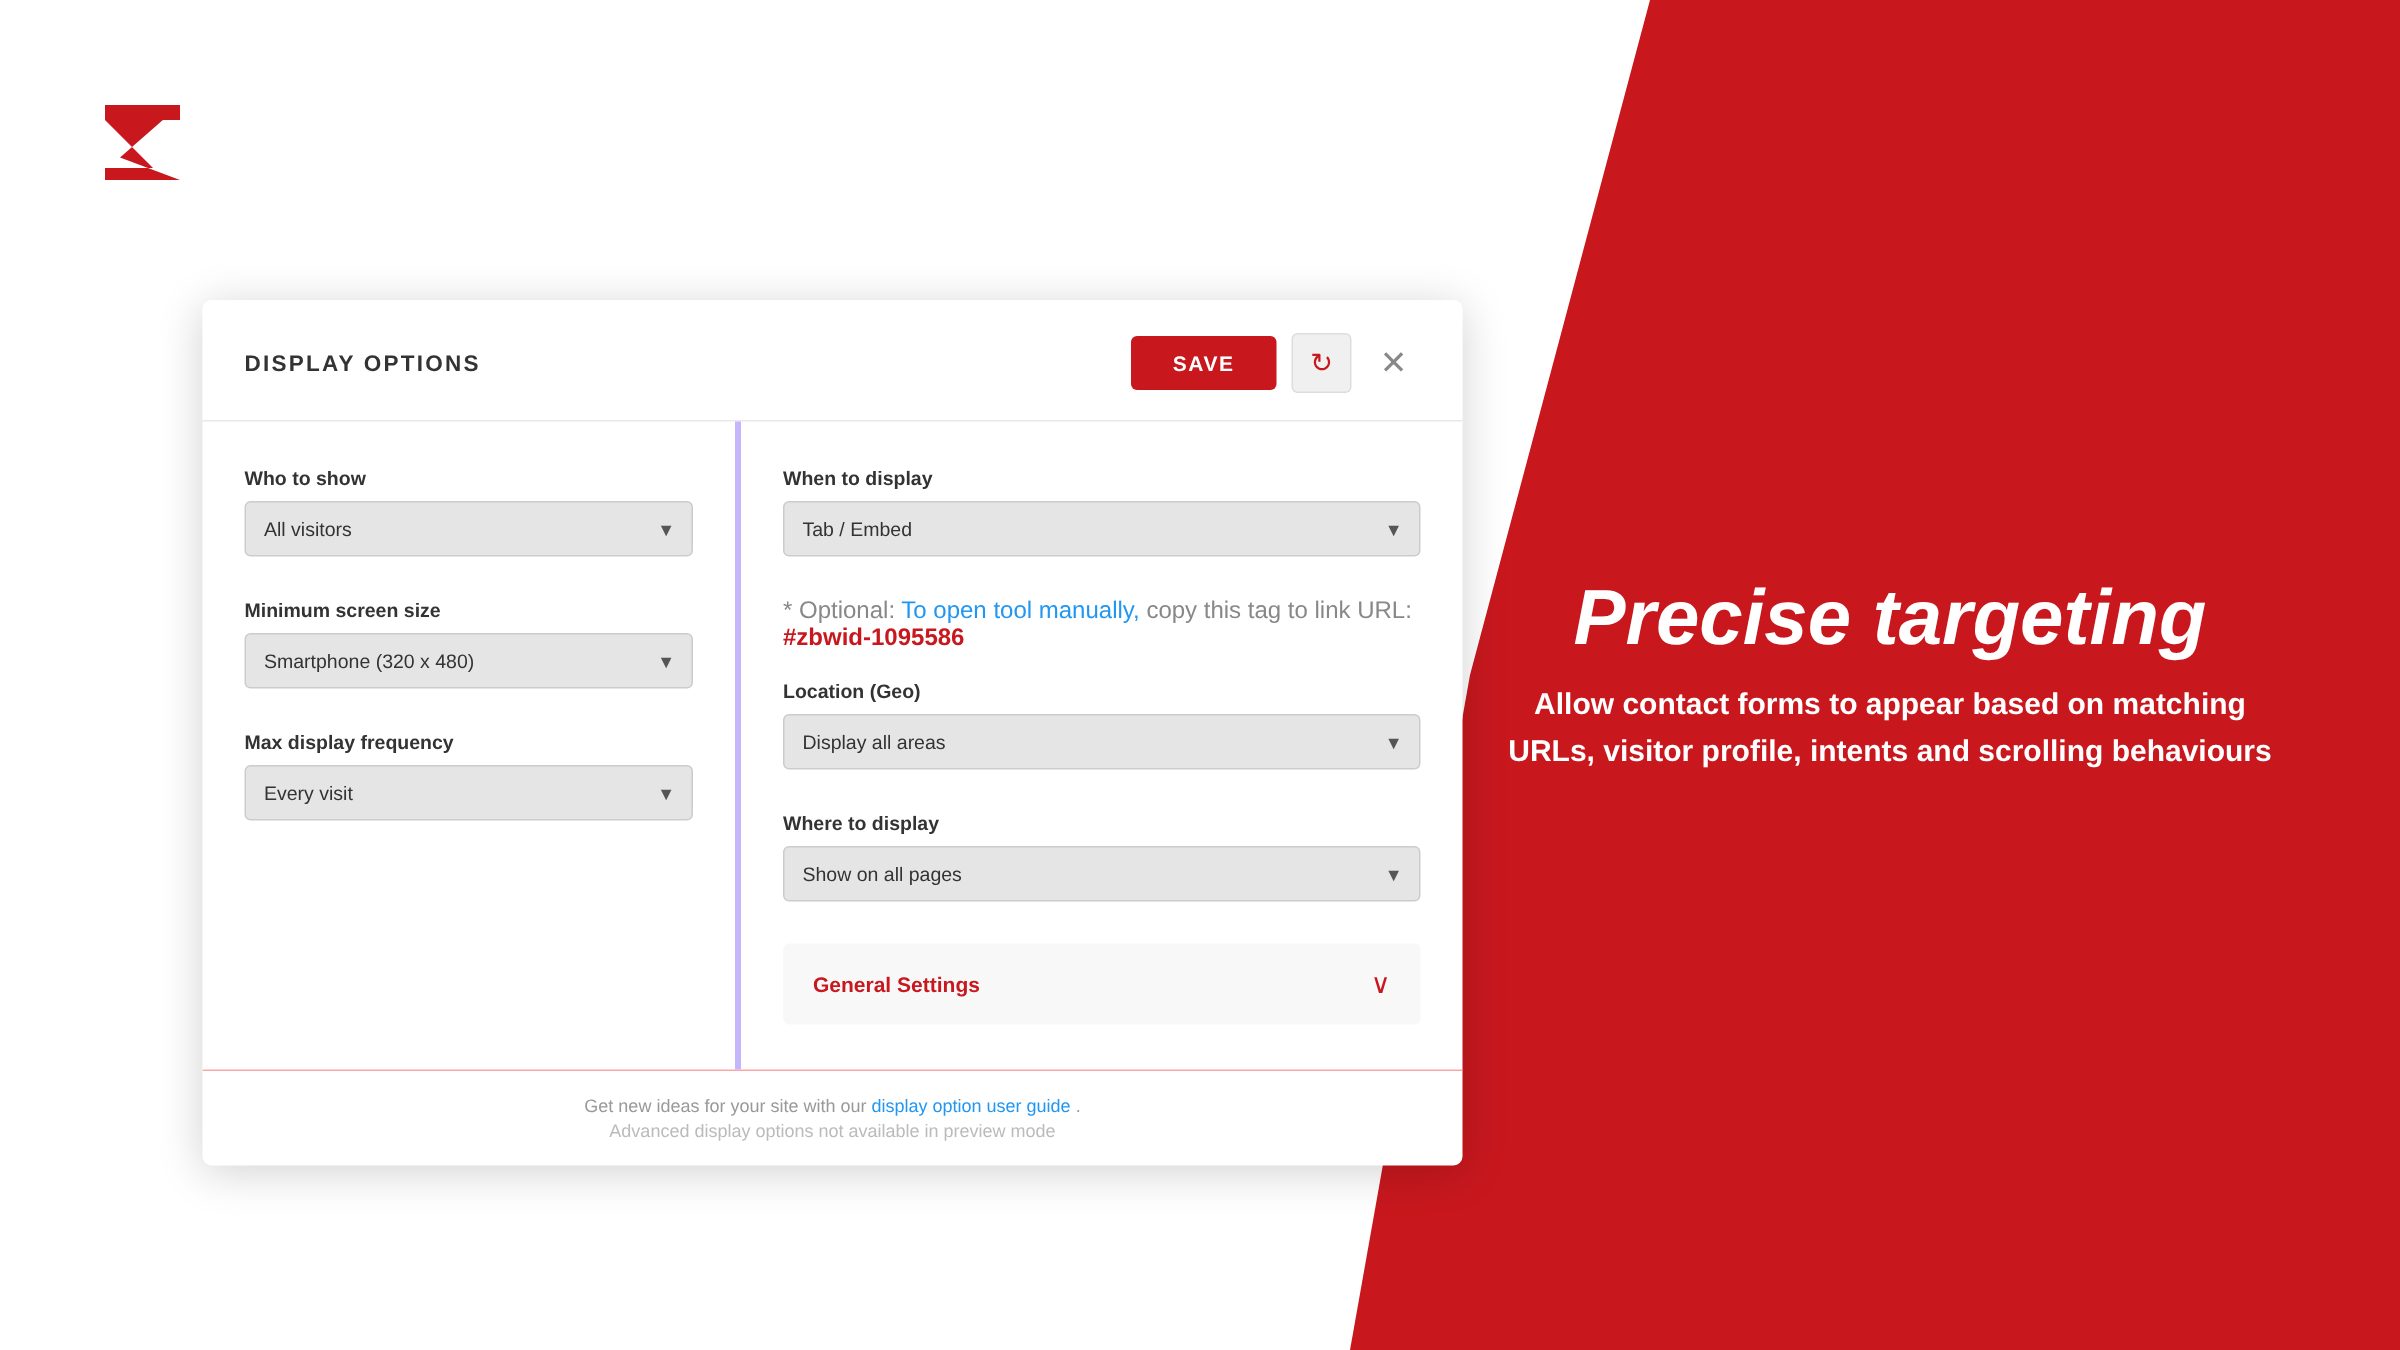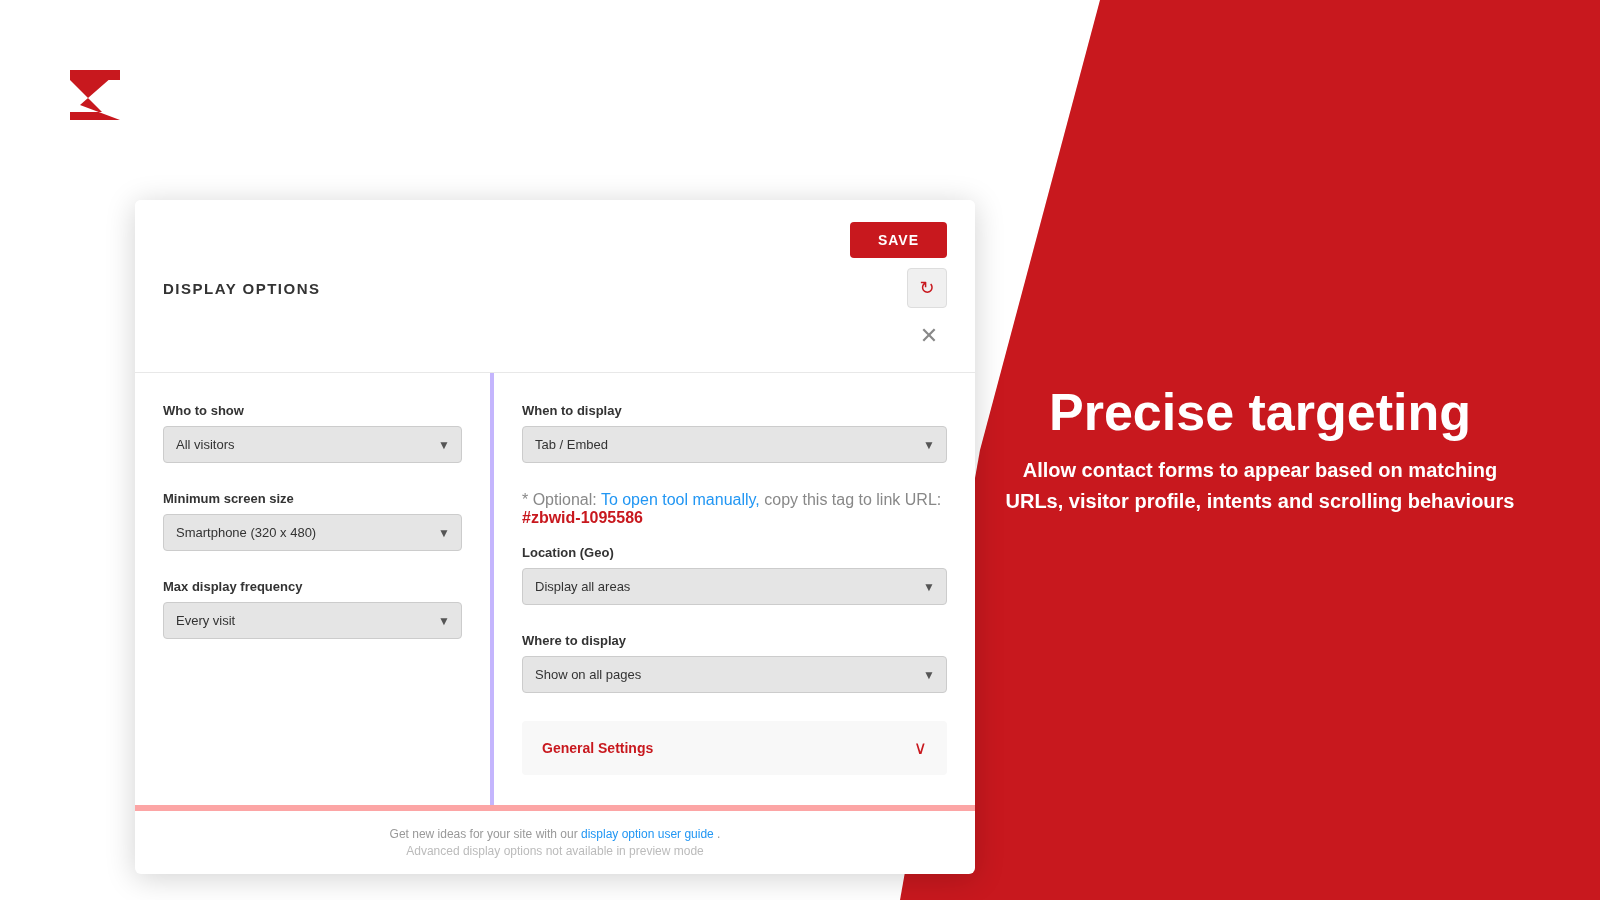--- a/index.html
+++ b/index.html
@@ -63,23 +63,22 @@
     .dialog-title {
       font-size: 15px;
       font-weight: 700;
       letter-spacing: 1.5px;
       color: #333;
       text-transform: uppercase;
     }
 
     .dialog-actions {
       display: flex;
-      align-items: flex-end;
+      align-items: center;
       gap: 10px;
-      flex-direction: column;
     }
 
     .btn-save {
       background: #c8181e;
       color: #fff;
       border: none;
       padding: 10px 28px;
       font-size: 14px;
       font-weight: 700;
       letter-spacing: 1px;
@@ -206,21 +205,21 @@
       text-align: right;
     }
 
     .chevron-icon {
       font-size: 18px;
       color: #c8181e;
     }
 
     
     .dialog-footer {
-      border-top: 6px solid #fca5a5;
+      border-top: 1px solid #fca5a5;
       padding: 16px 28px;
       text-align: center;
     }
 
     .footer-text {
       font-size: 12px;
       color: #999;
     }
 
     .footer-link {
@@ -244,20 +243,21 @@
       width: 520px;
       text-align: center;
       color: #fff;
     }
 
     .promo-title {
       font-size: 52px;
       font-weight: 900;
       line-height: 1.15;
       margin-bottom: 12px;
+      font-style: italic;
     }
 
     .promo-desc {
       font-size: 20px;
       font-weight: 600;
       line-height: 1.55;
       color: #fff;
     }
   </style>
 </head>

